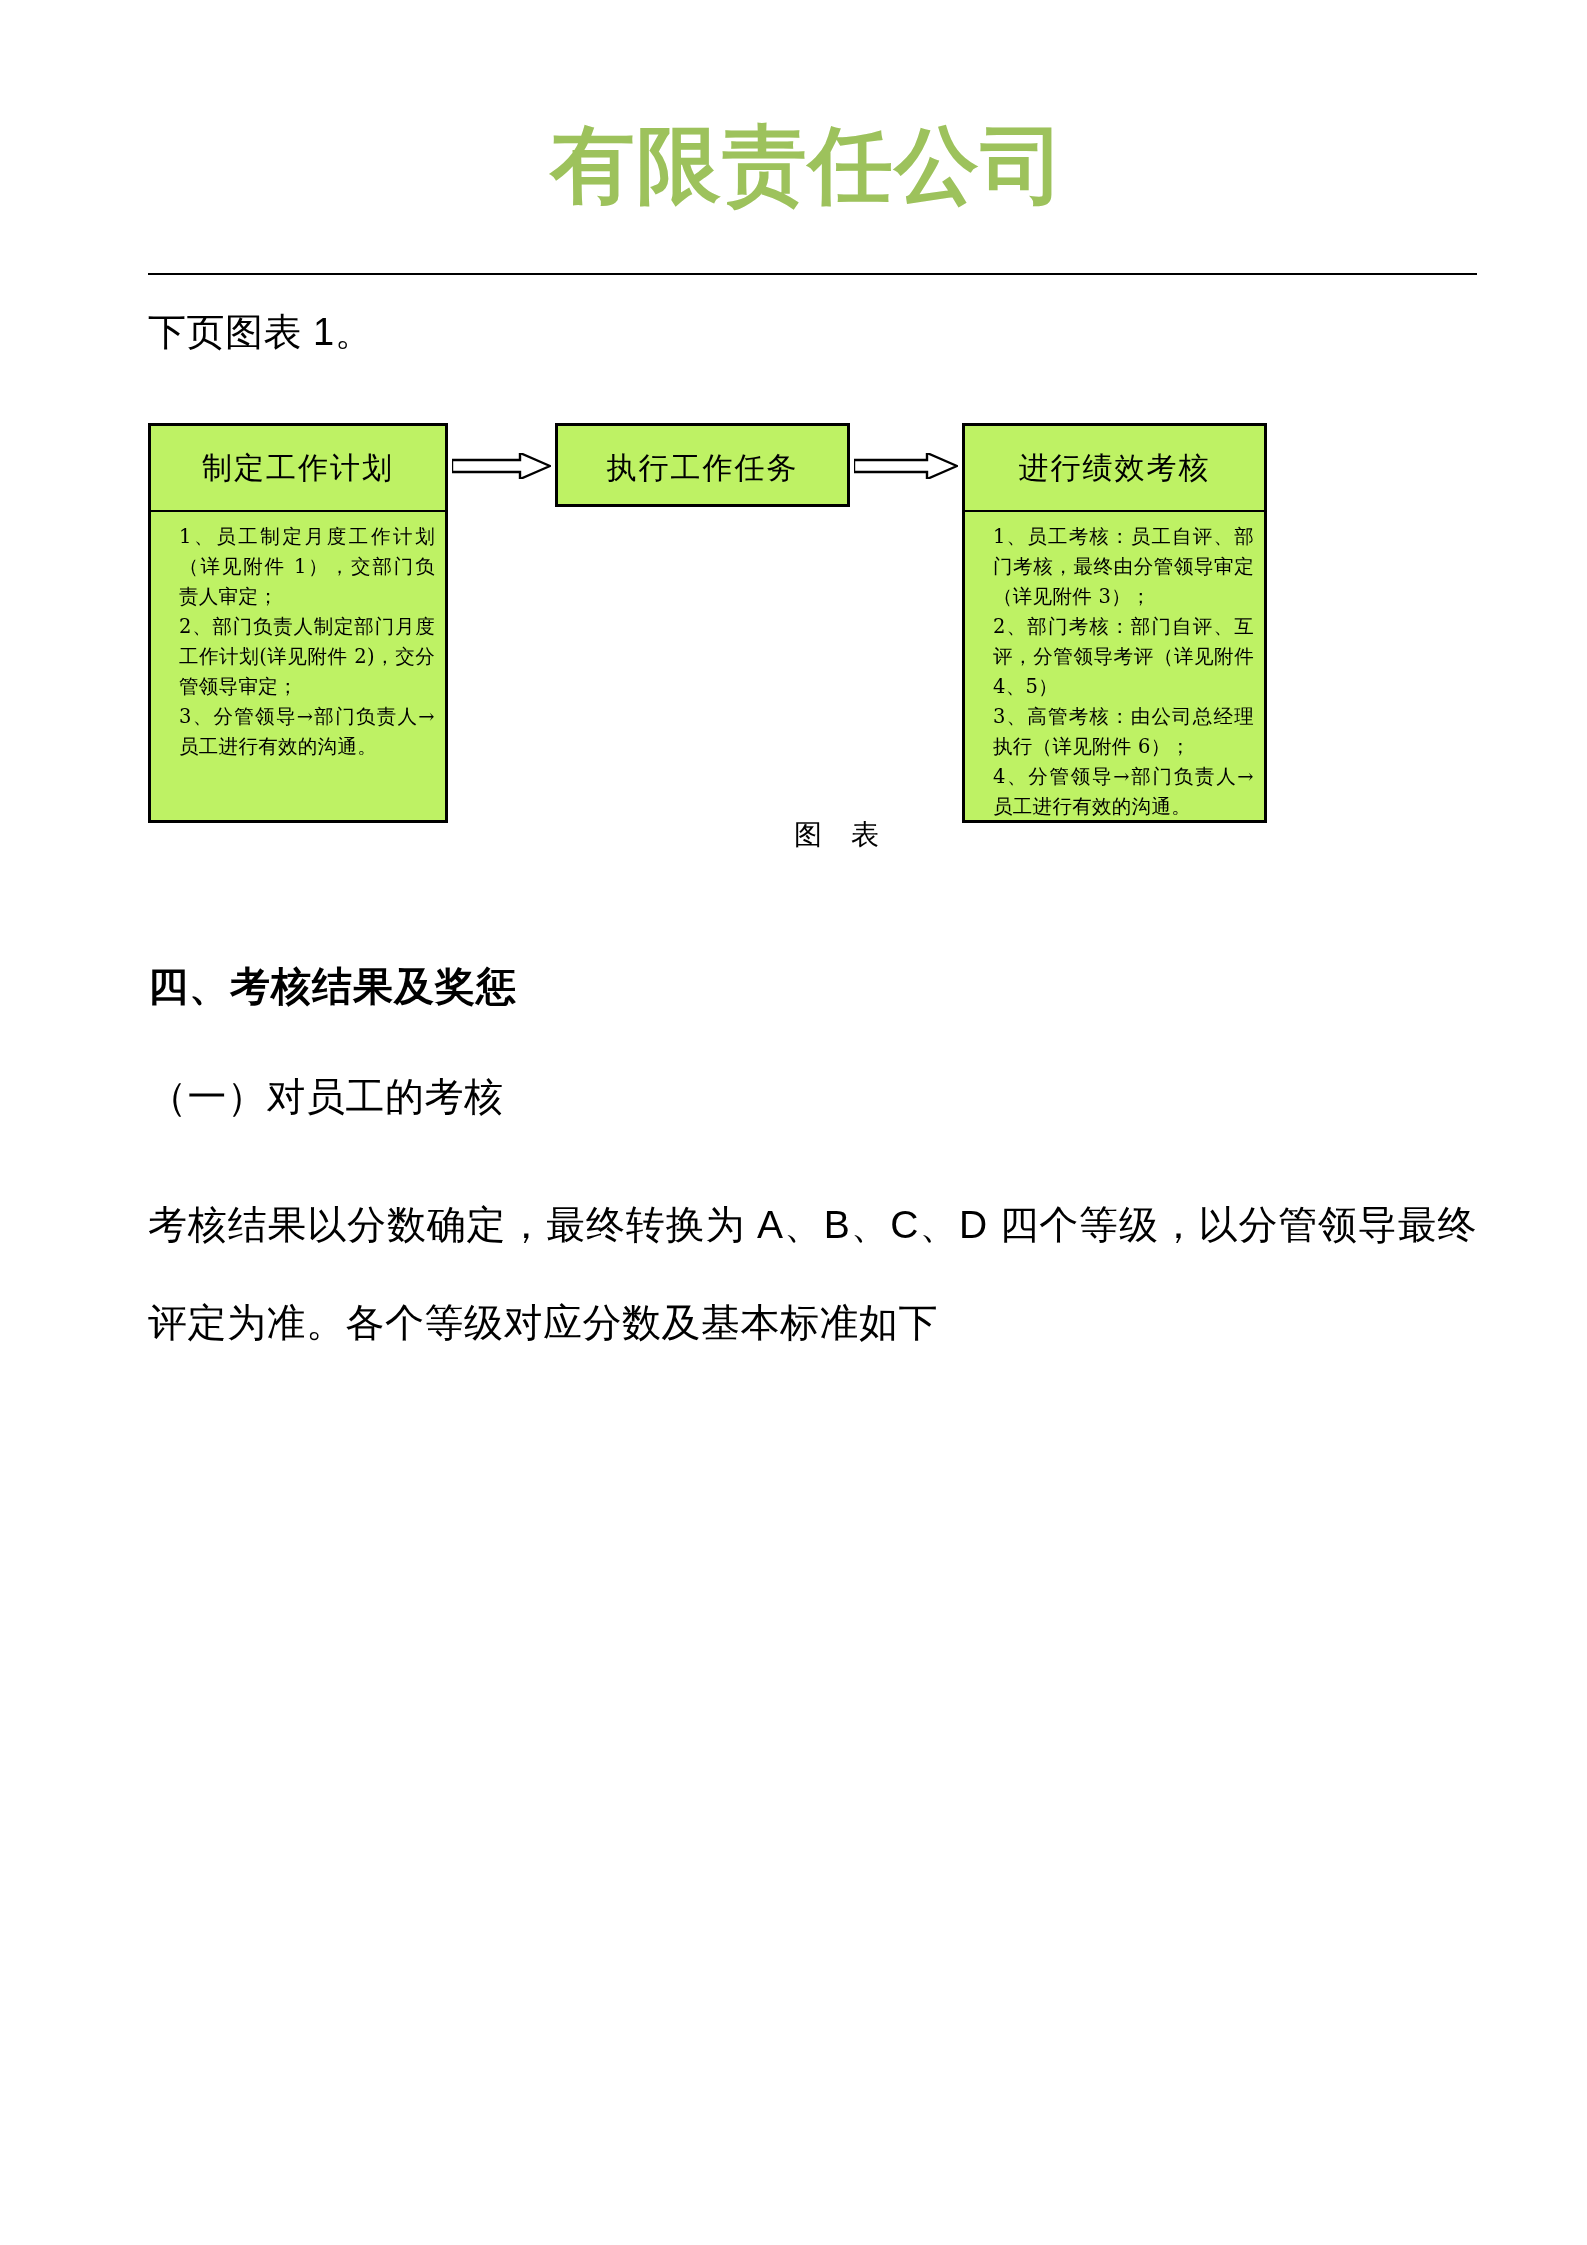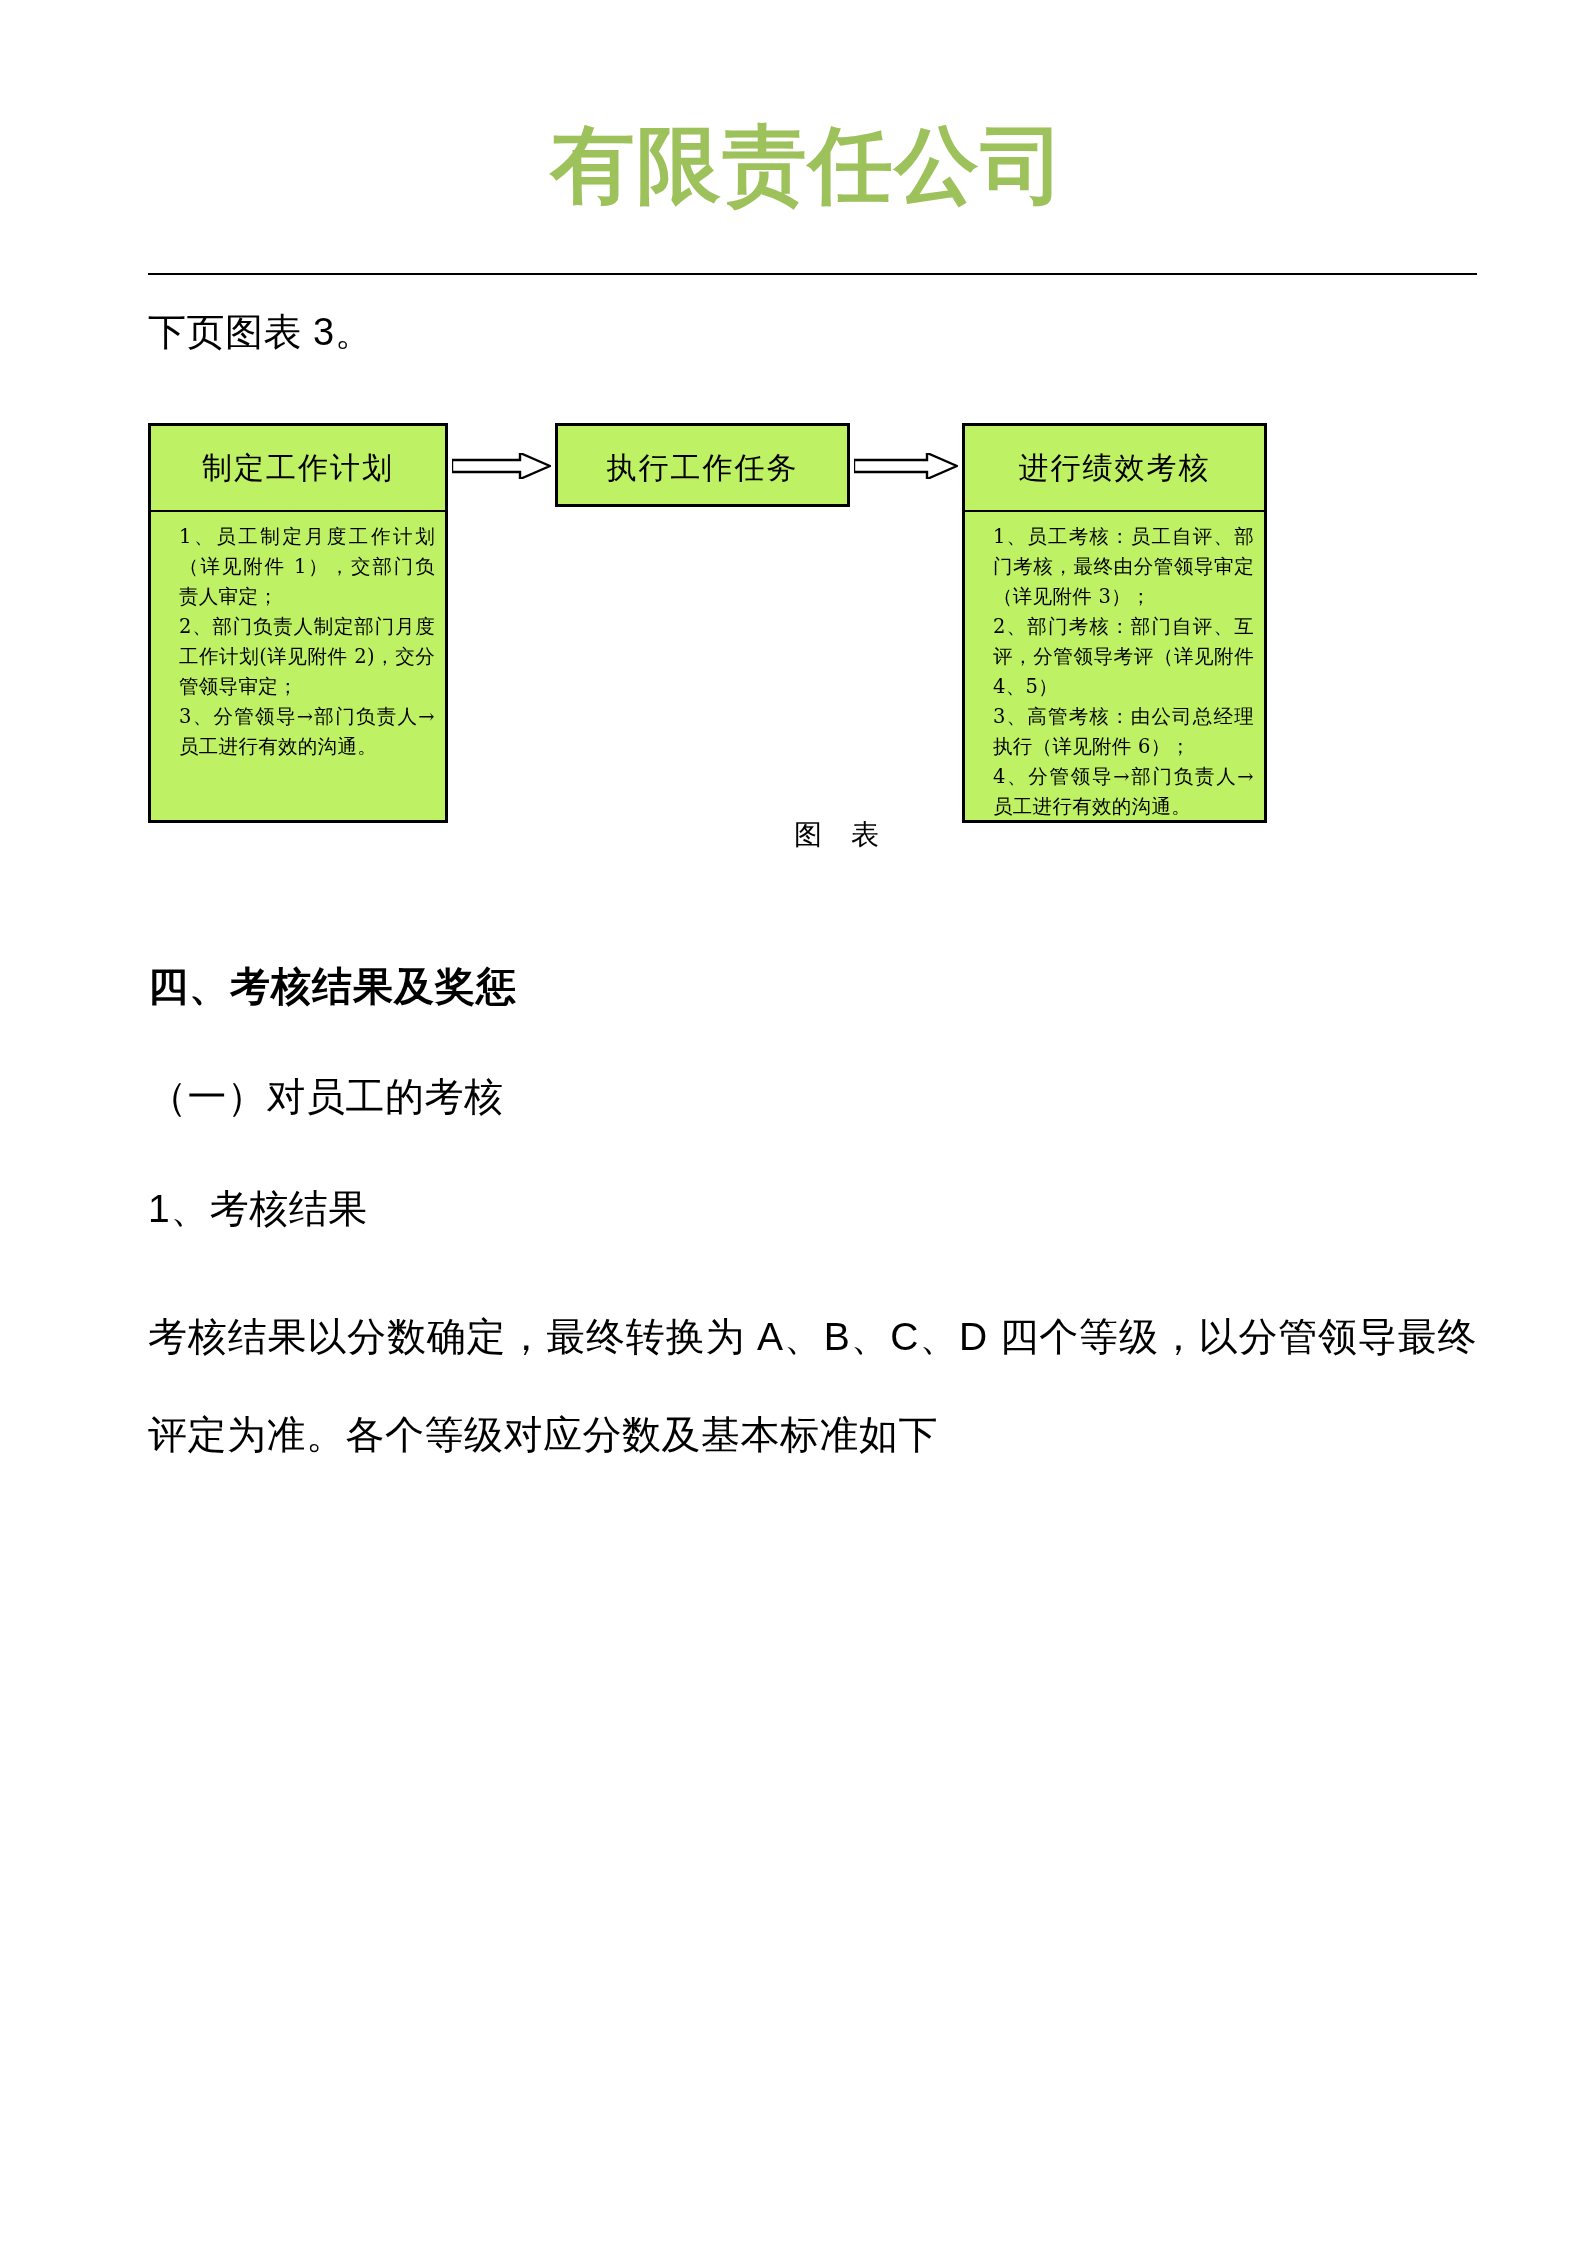--- a/index.html
+++ b/index.html
@@ -150,21 +150,21 @@
 <body>
 
 <div class="page">
 
   <div class="title-block">
     <div class="doc-title-line line1" style="color: rgb(157, 194, 92);">有限责任公司</div>
   </div>
 
   <hr class="divider">
 
-  <div class="para next-figure">下页图表 3。</div>
+  <div class="para next-figure">下页图表 1。</div>
 
   <div class="flow-wrap">
 
     <div class="flow-box" id="box-plan">
       <div class="flow-head">制定工作计划</div>
       <div class="flow-sep"></div>
       <div class="flow-body">1、员工制定月度工作计划（详见附件 1），交部门负责人审定；
 2、部门负责人制定部门月度工作计划(详见附件 2)，交分管领导审定；
 3、分管领导→部门负责人→员工进行有效的沟通。</div>
     </div>
@@ -194,17 +194,16 @@
 4、分管领导→部门负责人→员工进行有效的沟通。</div>
     </div>
 
     <div class="fig-caption">图  表</div>
   </div>
 
   <div class="section-heading">四、考核结果及奖惩</div>
 
   <div class="sub-heading">（一）对员工的考核</div>
 
-  <div class="numbered">1、考核结果</div>
 
   <div class="body-para">考核结果以分数确定，最终转换为 A、B、C、D 四个等级，以分管领导最终评定为准。各个等级对应分数及基本标准如下</div>
 
 </div>
 
 </body></html>

